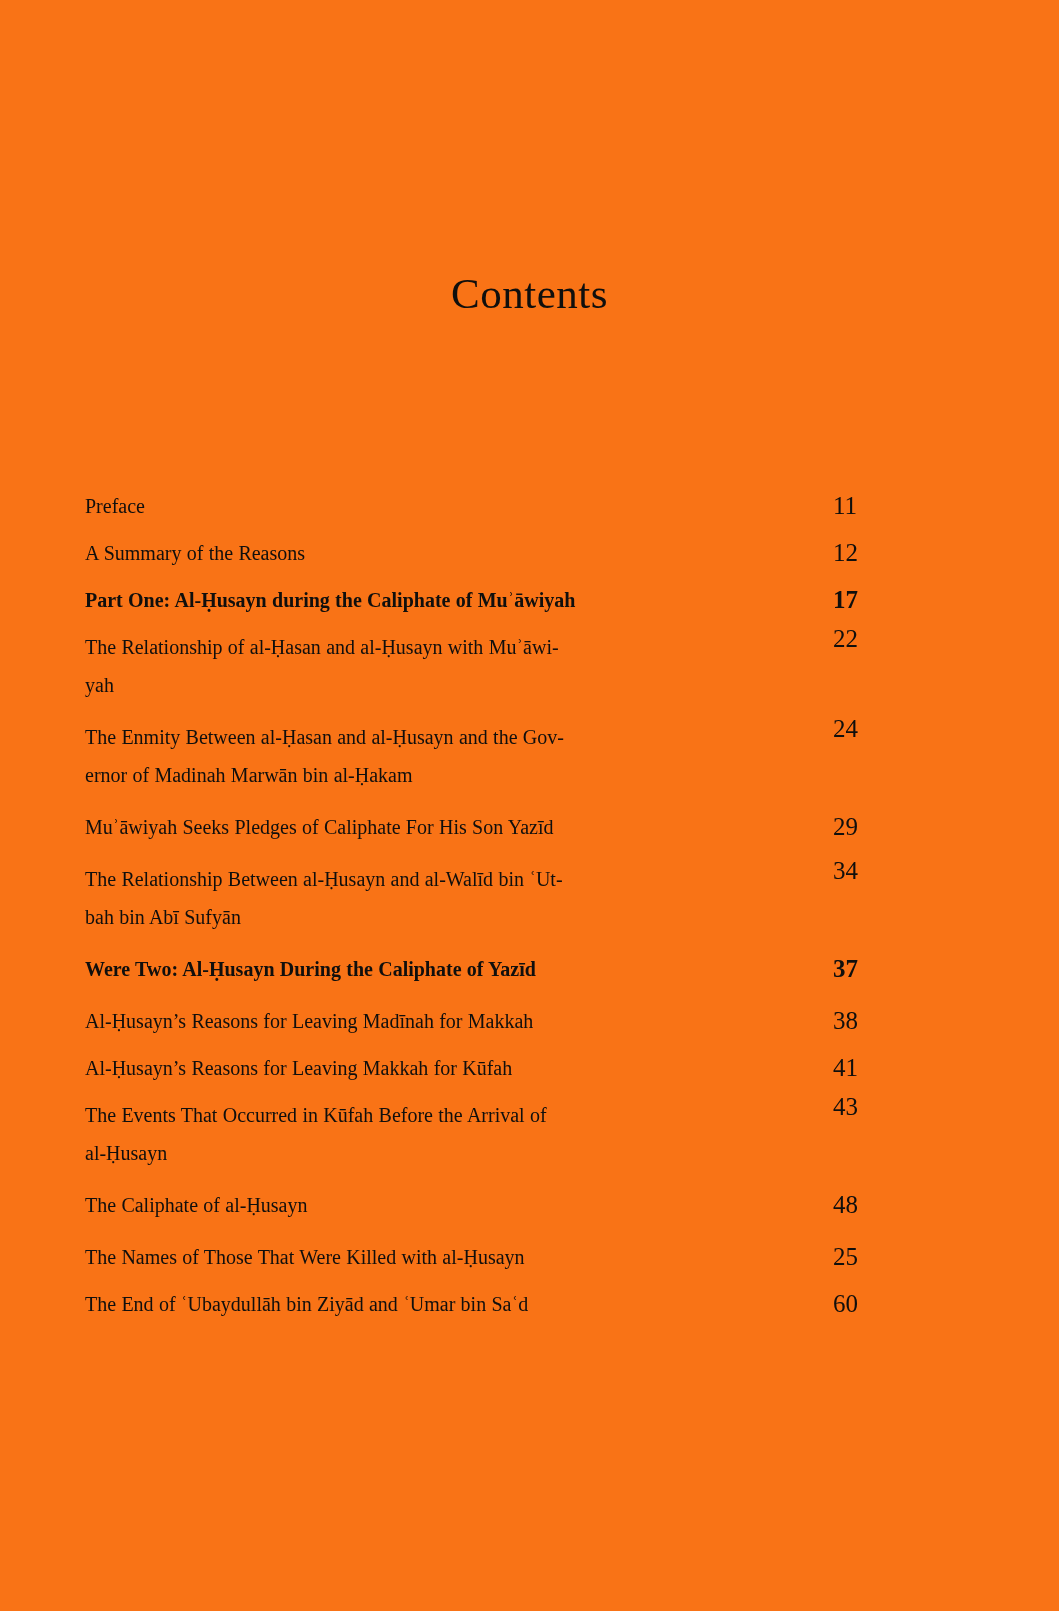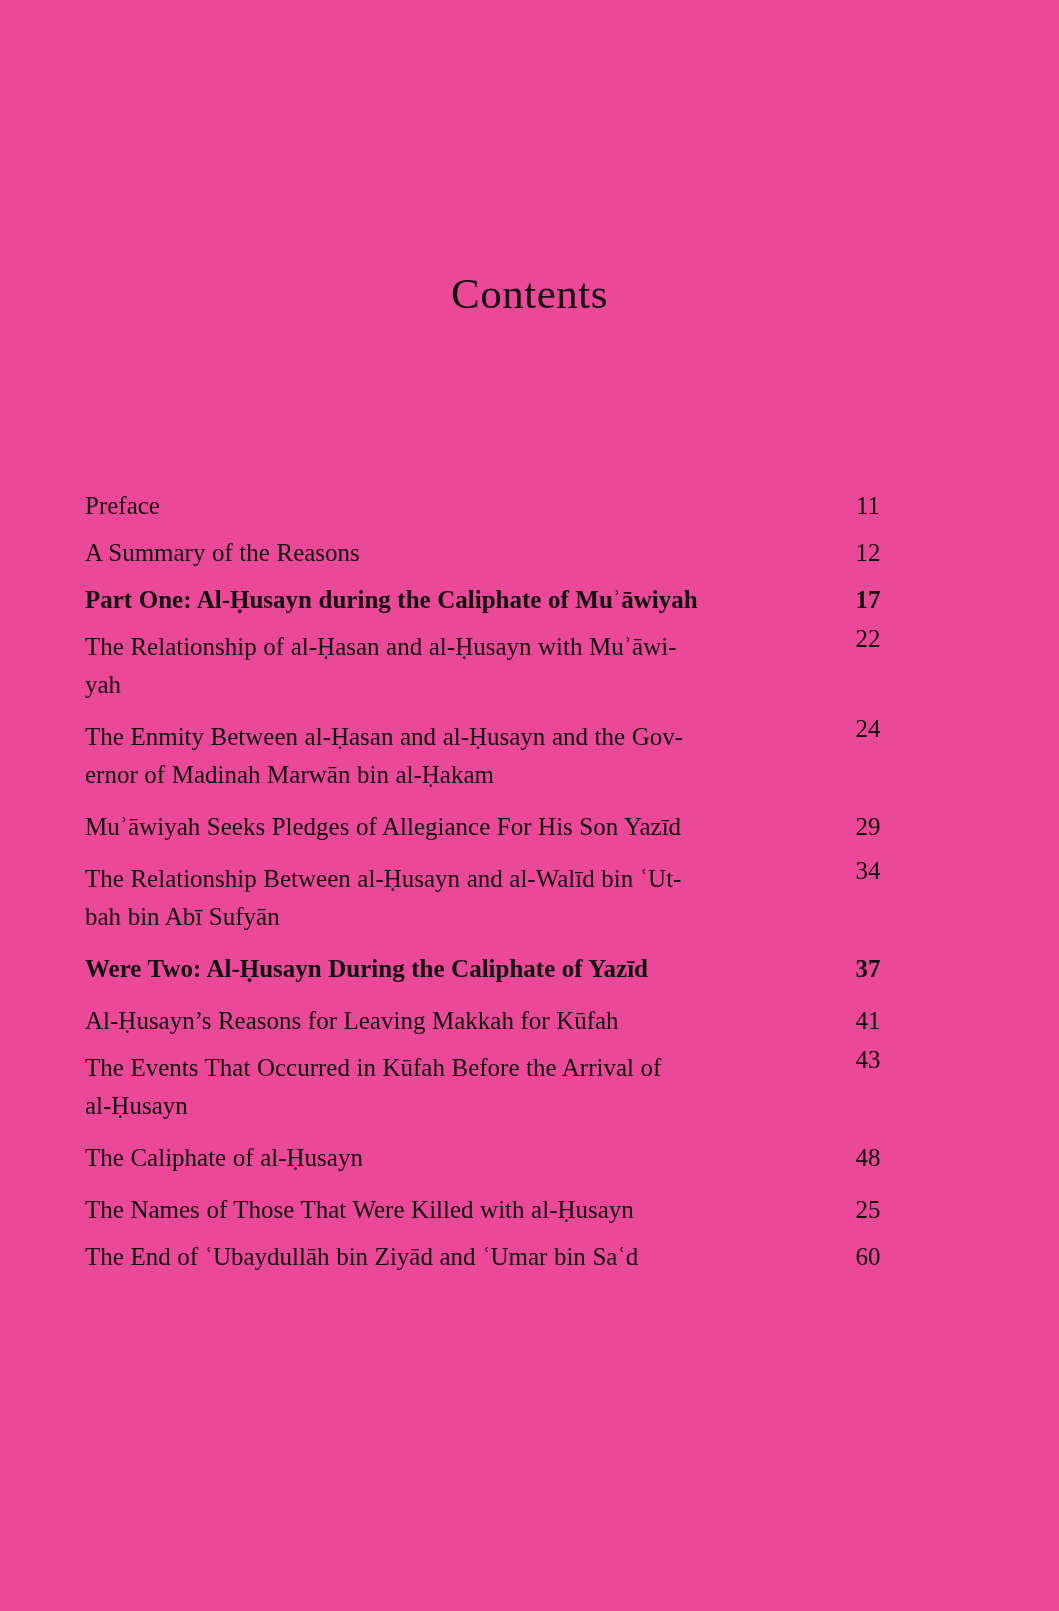--- a/index.html
+++ b/index.html
@@ -17,21 +17,21 @@
     overflow: hidden;
     -webkit-font-smoothing: antialiased;
   }
 
   .page {
     position: absolute;
     left: 0;
     top: 0;
     width: 1059px;
     height: 1611px;
-    background: #ec4899;
+    background: #f97316;
   }
 
   
   .toc-title {
     position: absolute;
     left: 0;
     top: 272px;
     width: 1059px;
     text-align: center;
     font-size: 43px;
@@ -52,34 +52,34 @@
   .toc-entry {
     position: relative;
     display: block;
     width: 818px;
     margin: 0 0 9px 0;
   }
 
   .toc-entry-text {
     display: block;
     width: 700px;
-    font-size: 25px;
+    font-size: 20px;
     line-height: 38px;
     color: #100f0d;
     text-align: left;
     word-spacing: 0.3px;
     hyphens: none;
   }
 
   .toc-entry-page {
     position: absolute;
     right: 0;
     top: 0;
     width: 70px;
-    text-align: center;
+    text-align: left;
     font-size: 25px;
     line-height: 38px;
     color: #100f0d;
   }
 
   .toc-entry.is-part > .toc-entry-text,
   .toc-entry.is-part > .toc-entry-page {
     font-weight: 700;
   }
   .toc-entry.gap-md { margin-bottom: 9px; }
@@ -110,30 +110,34 @@
       </div>
       <div class="toc-entry gap-lg">
         <span class="toc-entry-text">The Relationship of al-Ḥasan and al-Ḥusayn with Muʾāwi-<br>yah</span>
         <span class="toc-entry-page nudge-up">22</span>
       </div>
       <div class="toc-entry gap-lg">
         <span class="toc-entry-text">The Enmity Between al-Ḥasan and al-Ḥusayn and the Gov-<br>ernor of Madinah Marwān bin al-Ḥakam</span>
         <span class="toc-entry-page nudge-up">24</span>
       </div>
       <div class="toc-entry gap-lg">
-        <span class="toc-entry-text">Muʾāwiyah Seeks Pledges of Allegiance For His Son Yazīd</span>
+        <span class="toc-entry-text">Muʾāwiyah Seeks Pledges of Caliphate For His Son Yazīd</span>
         <span class="toc-entry-page">29</span>
       </div>
       <div class="toc-entry gap-lg">
         <span class="toc-entry-text">The Relationship Between al-Ḥusayn and al-Walīd bin ʿUt-<br>bah bin Abī Sufyān</span>
         <span class="toc-entry-page nudge-up">34</span>
       </div>
       <div class="toc-entry is-part gap-lg">
         <span class="toc-entry-text">Were Two: Al-Ḥusayn During the Caliphate of Yazīd</span>
         <span class="toc-entry-page">37</span>
+      </div>
+      <div class="toc-entry gap-md">
+        <span class="toc-entry-text">Al-Ḥusayn’s Reasons for Leaving Madīnah for Makkah</span>
+        <span class="toc-entry-page">38</span>
       </div>
       <div class="toc-entry gap-md">
         <span class="toc-entry-text">Al-Ḥusayn’s Reasons for Leaving Makkah for Kūfah</span>
         <span class="toc-entry-page">41</span>
       </div>
       <div class="toc-entry gap-lg">
         <span class="toc-entry-text">The Events That Occurred in Kūfah Before the Arrival of<br>al-Ḥusayn</span>
         <span class="toc-entry-page nudge-up">43</span>
       </div>
       <div class="toc-entry gap-lg">

